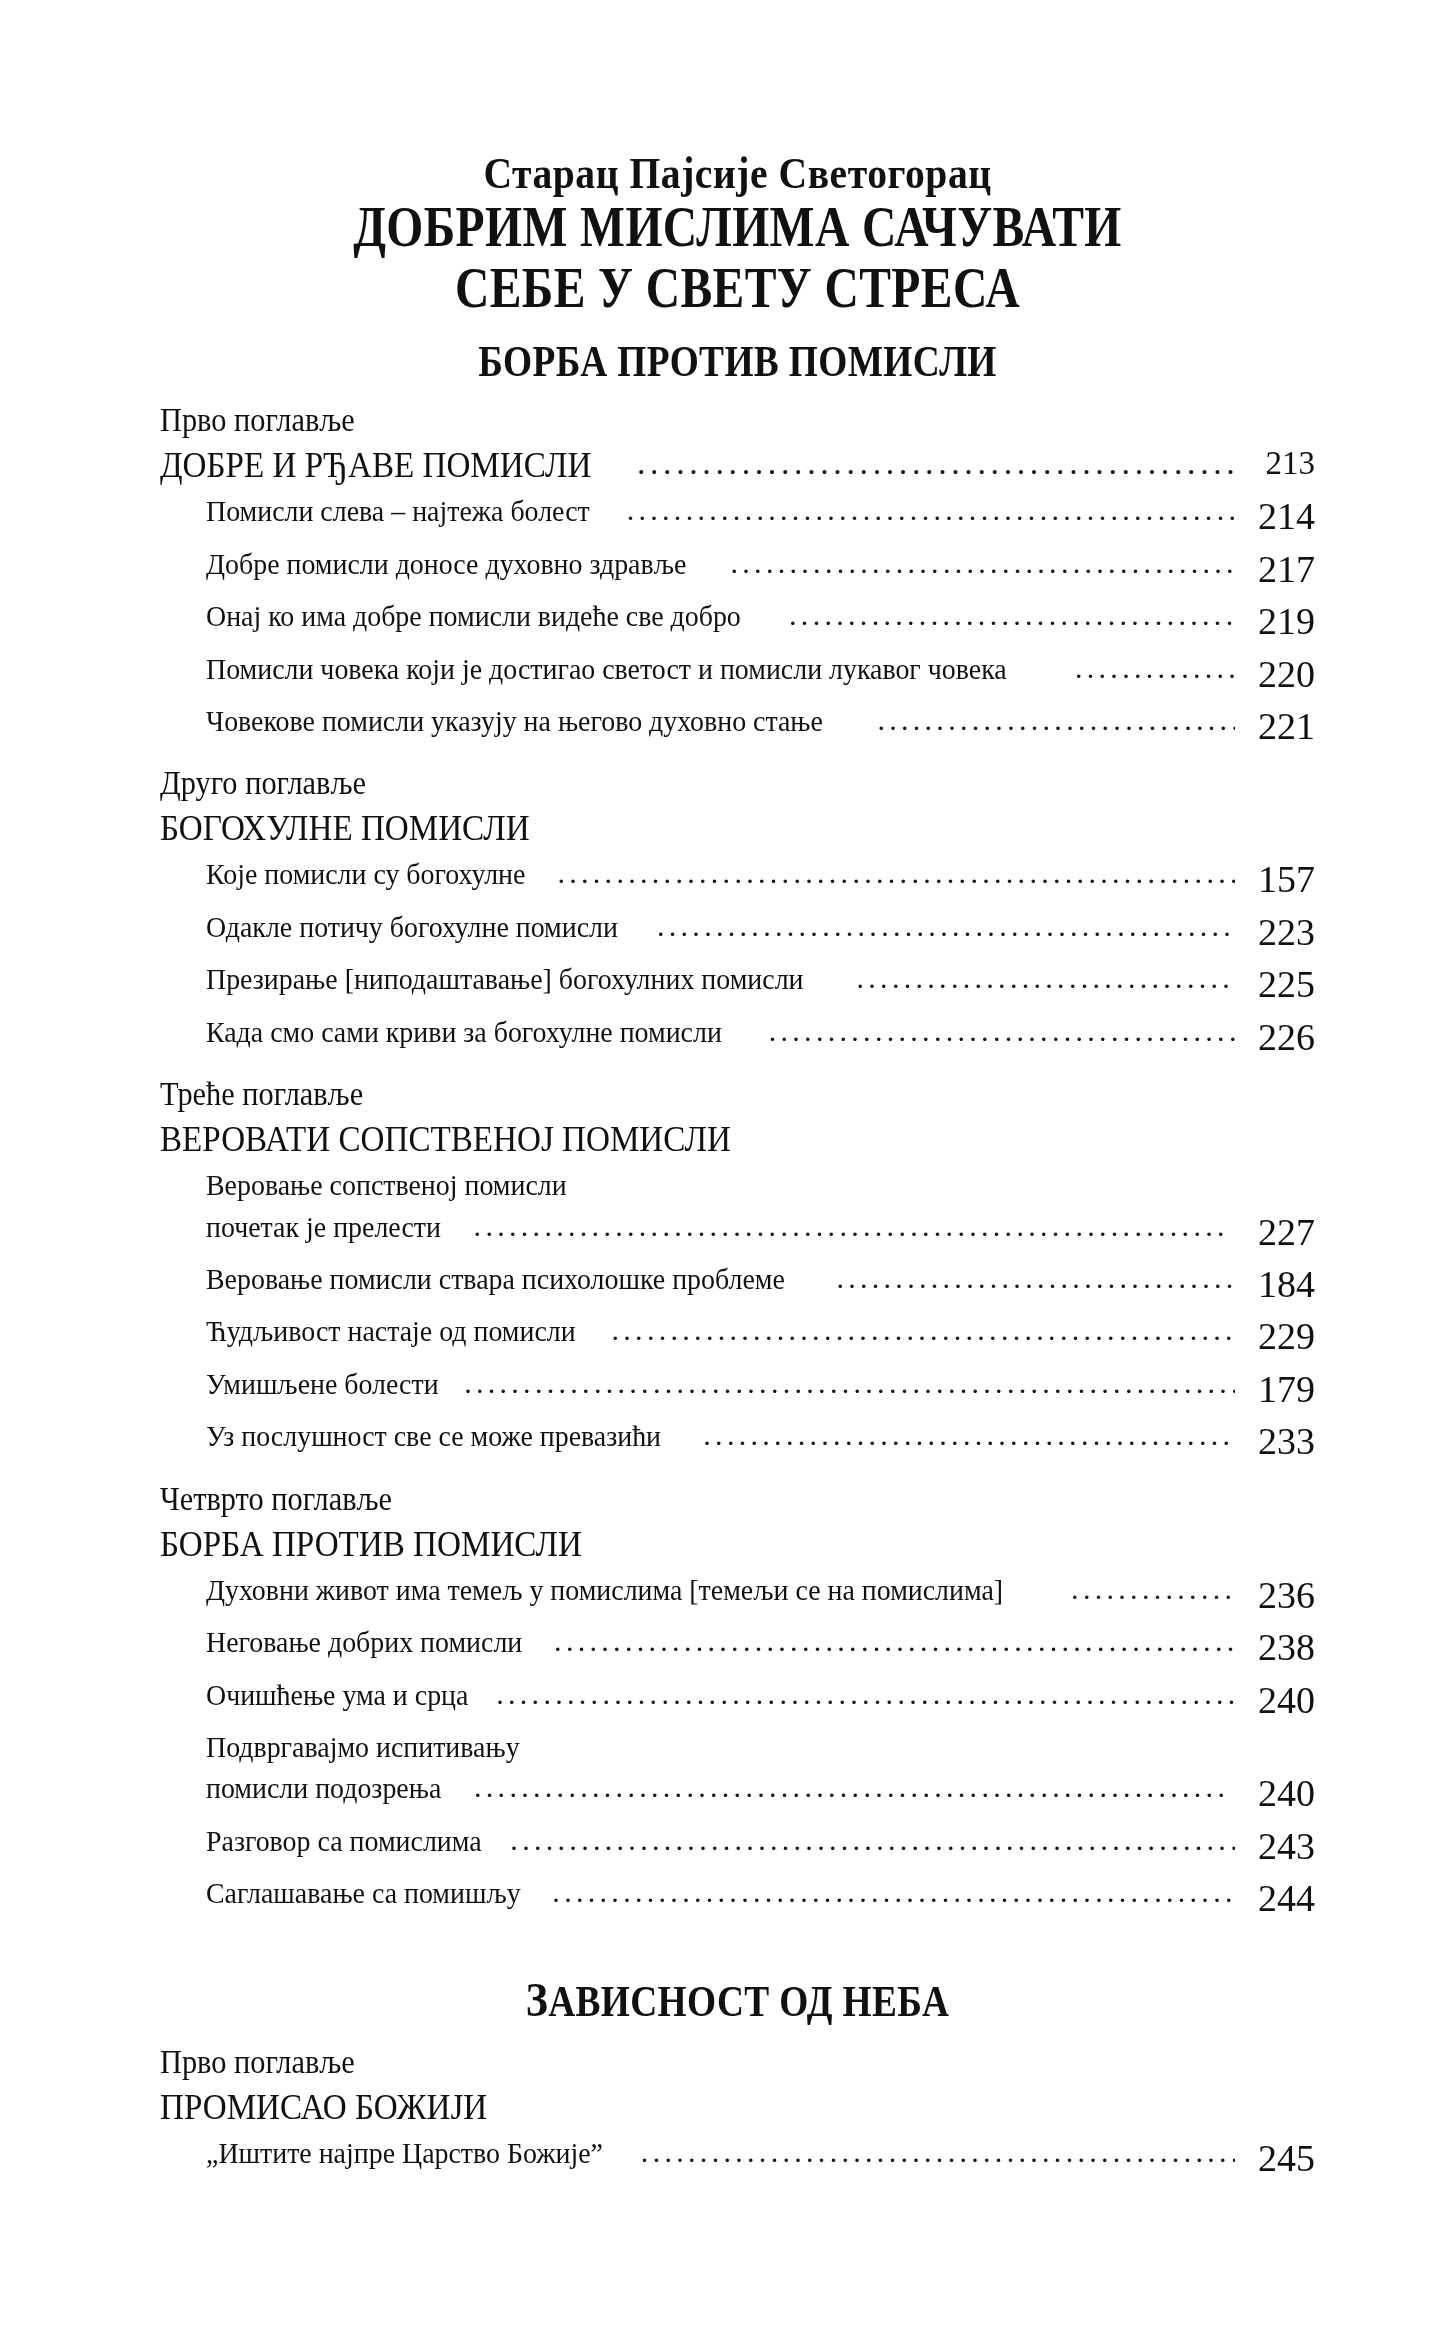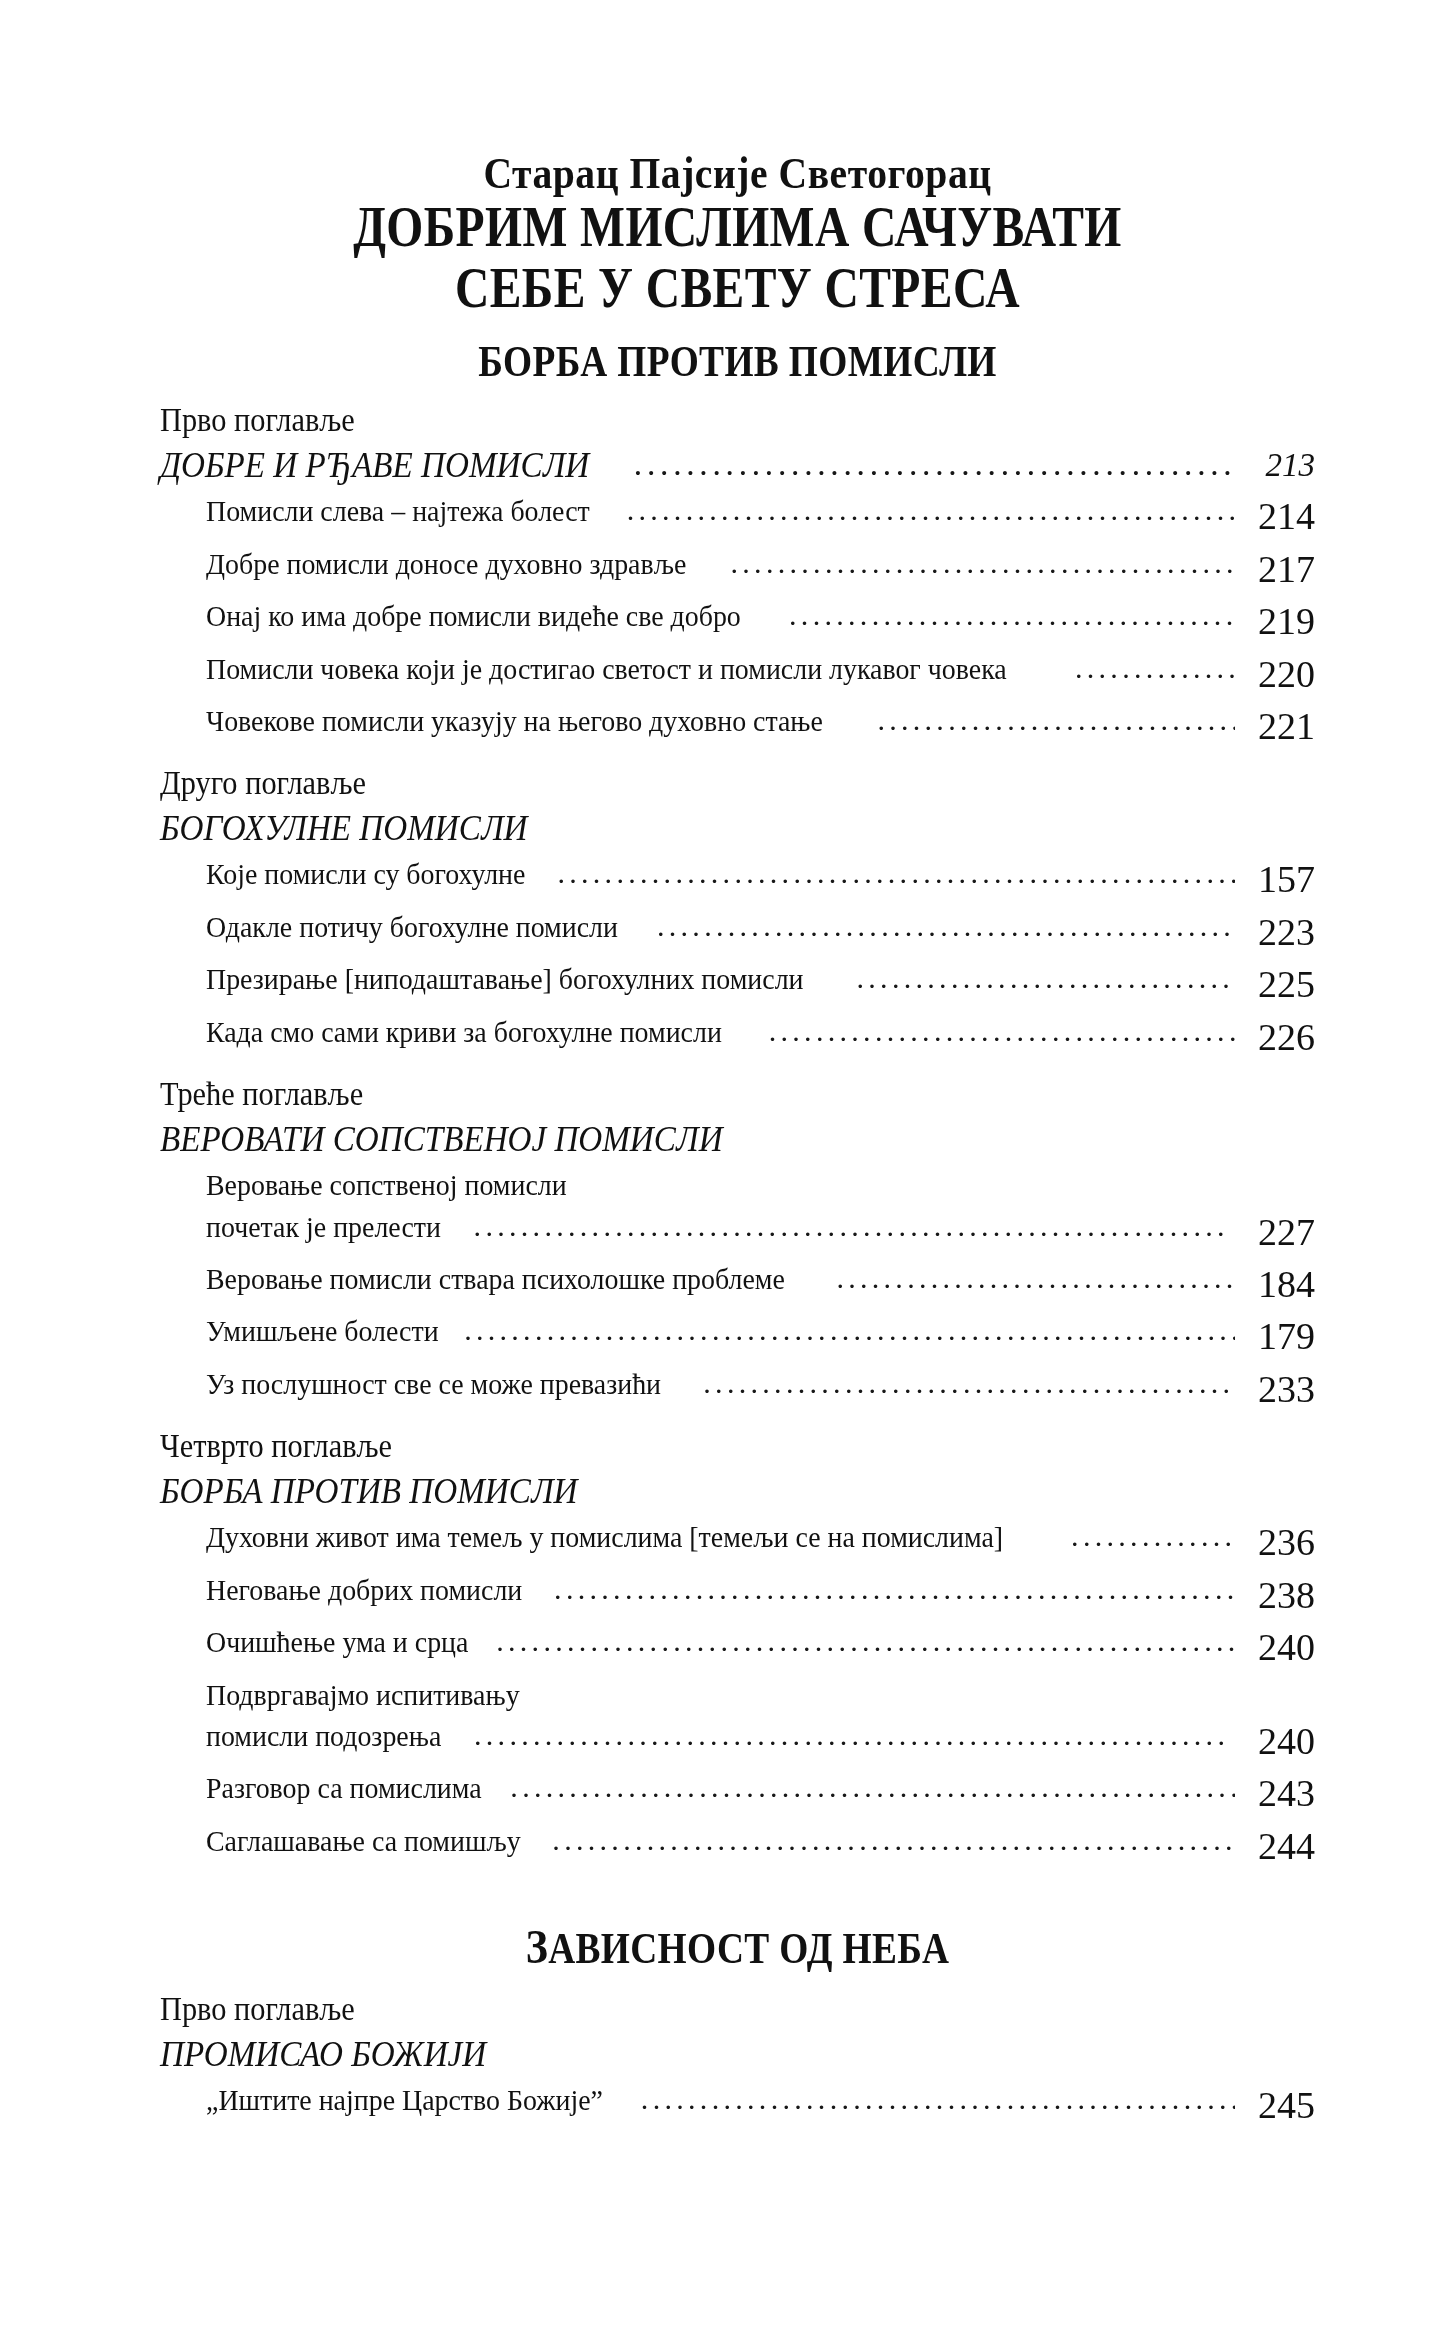--- a/index.html
+++ b/index.html
@@ -89,26 +89,25 @@
     font-size: 33px;
     line-height: 1.30;
     font-weight: 400;
     transform: scaleX(0.92);
     transform-origin: left center;
     white-space: nowrap;
     margin: 6px 0 0 0;
   }
   .chapter-title-row {
     display: flex;
-    align-items: center;
+    align-items: flex-start;
     font-size: 36px;
     line-height: 1.28;
     font-weight: 400;
     margin: 0 0 2px 0;
-    font-style: italic;
   }
   .chapter-title-row .ct-text {
     transform: scaleX(0.92);
     transform-origin: left center;
     white-space: nowrap;
     flex: 0 0 auto;
   }
 
   
   .entry {
@@ -260,20 +259,25 @@
         <span class="e-text">почетак је прелести</span>
         <span class="leader"></span>
         <span class="page-num">227</span>
       </div>
       <div class="entry">
         <span class="e-text">Веровање помисли ствара психолошке проблеме</span>
         <span class="leader"></span>
         <span class="page-num">184</span>
       </div>
       <div class="entry">
+        <span class="e-text">Ћудљивост настаје од помисли</span>
+        <span class="leader"></span>
+        <span class="page-num">229</span>
+      </div>
+      <div class="entry">
         <span class="e-text">Умишљене болести</span>
         <span class="leader"></span>
         <span class="page-num">179</span>
       </div>
       <div class="entry">
         <span class="e-text">Уз послушност све се може превазићи</span>
         <span class="leader"></span>
         <span class="page-num">233</span>
       </div>
     </div>

